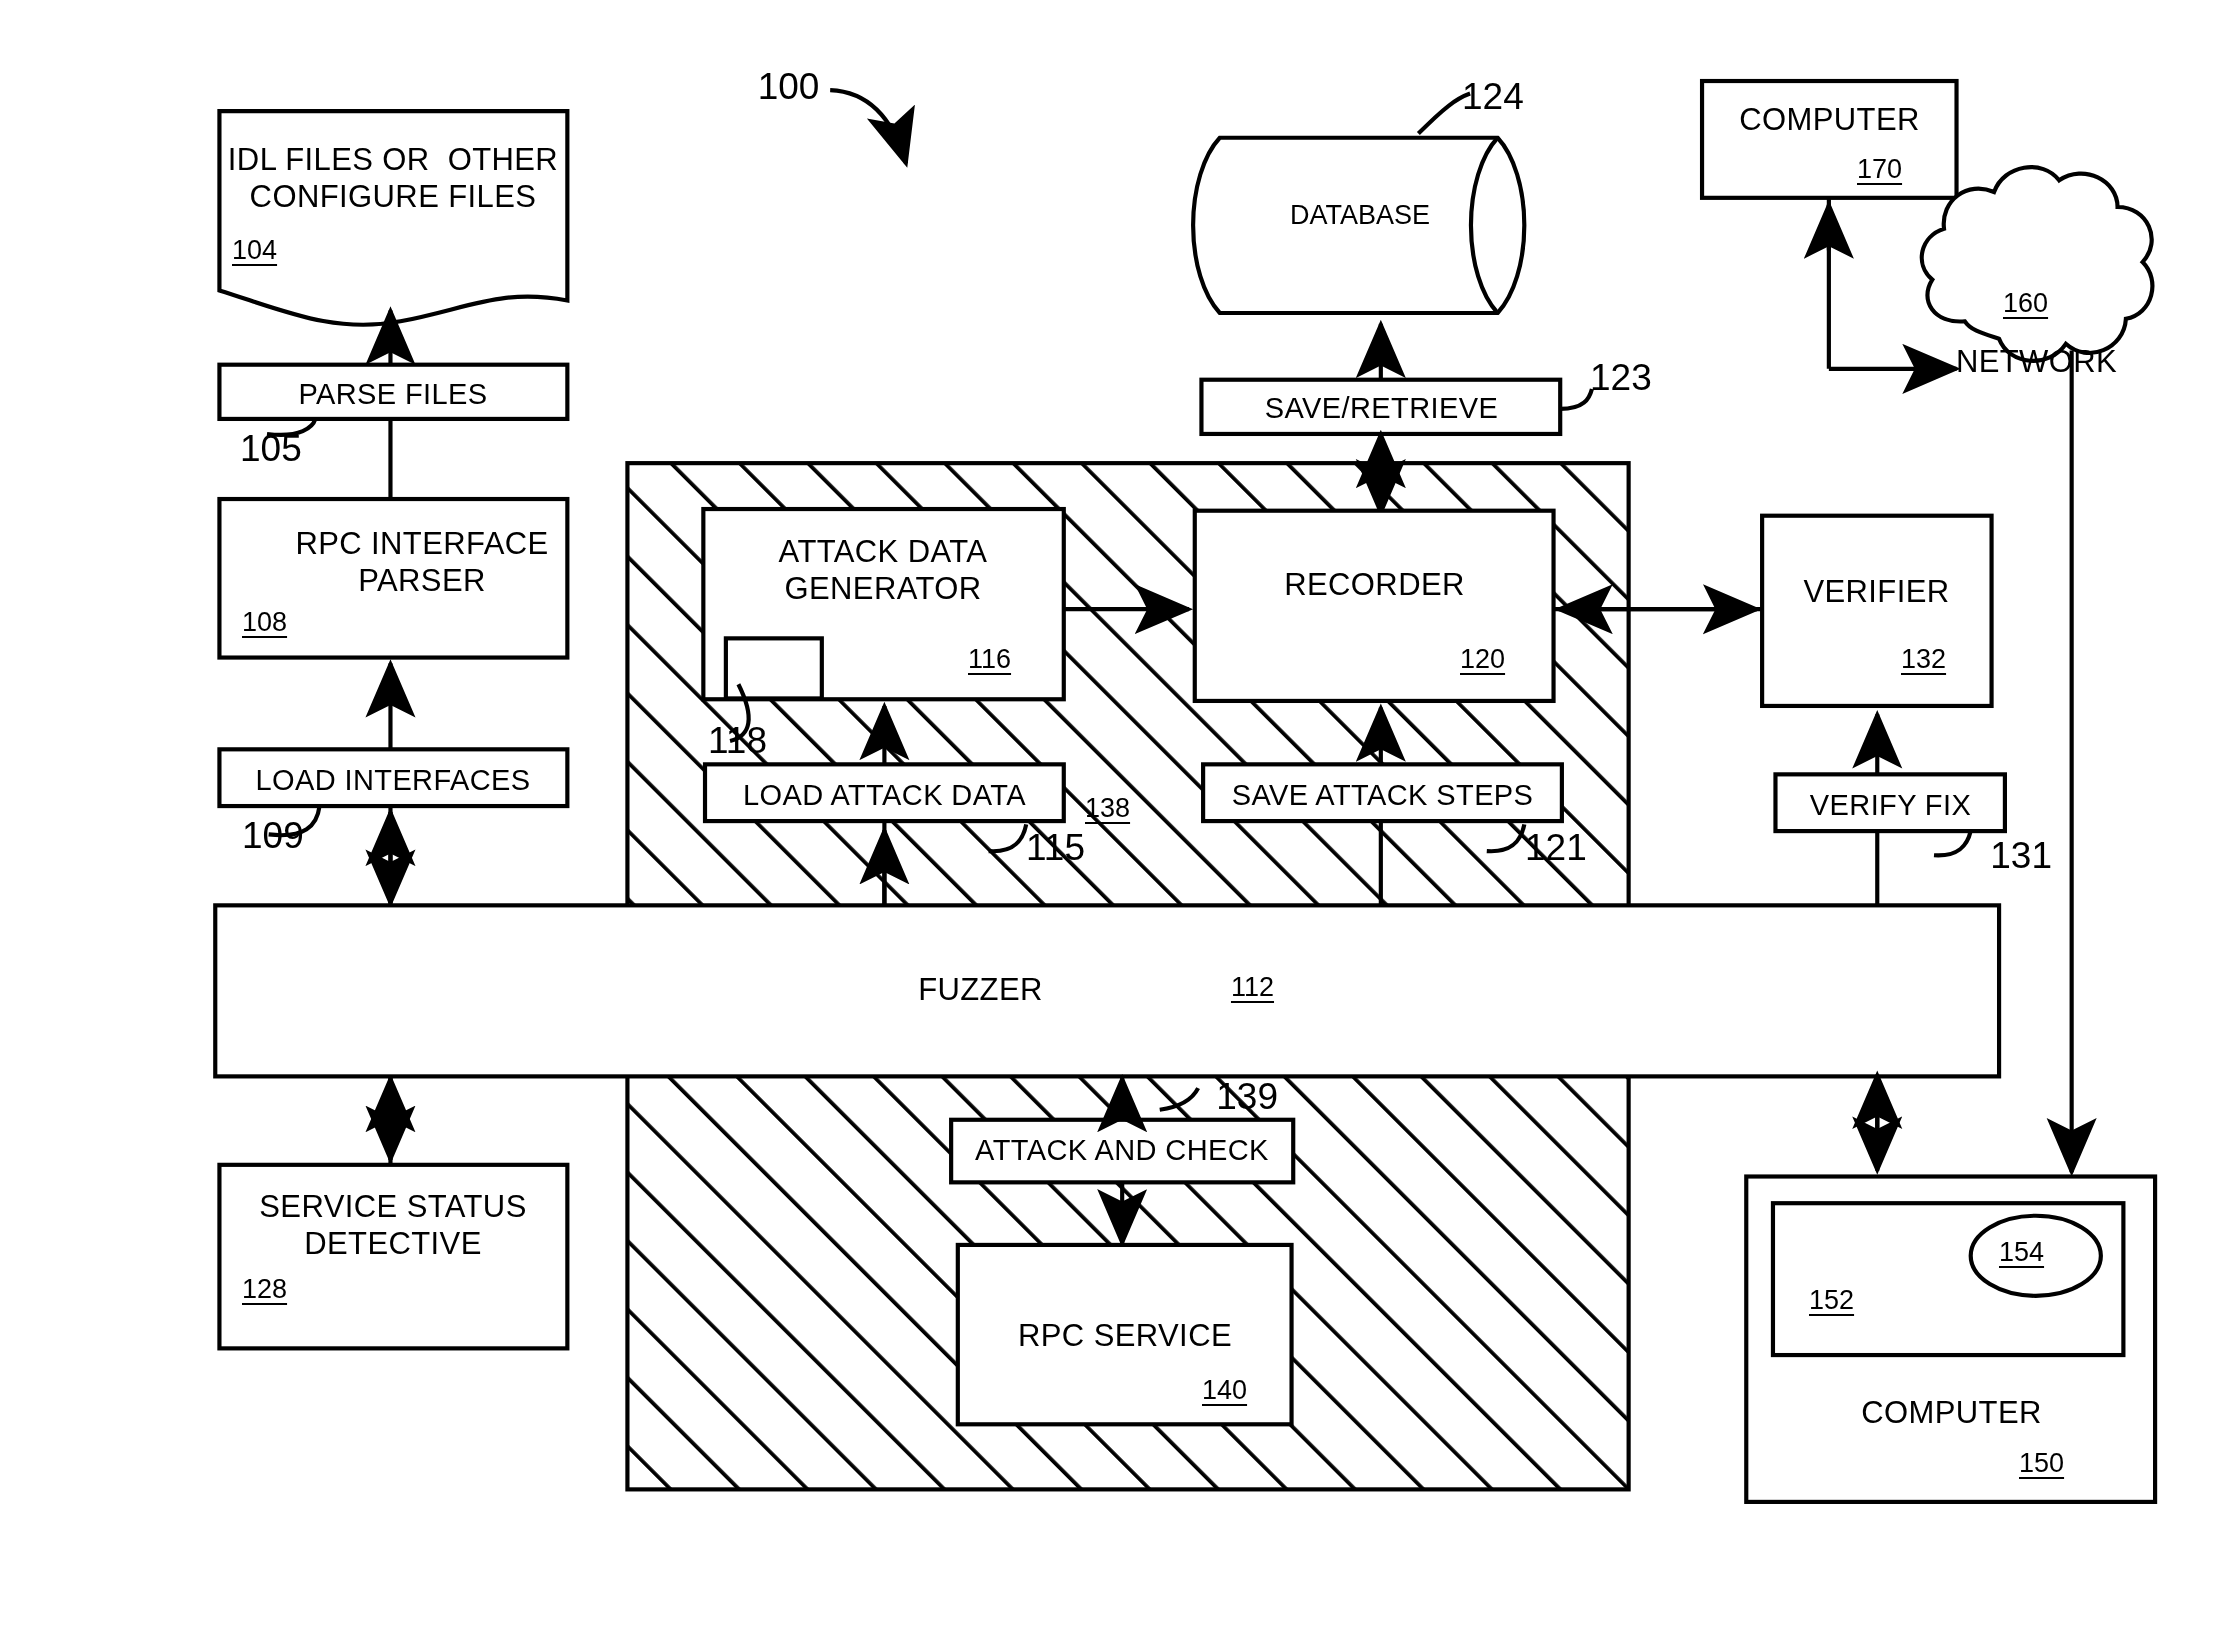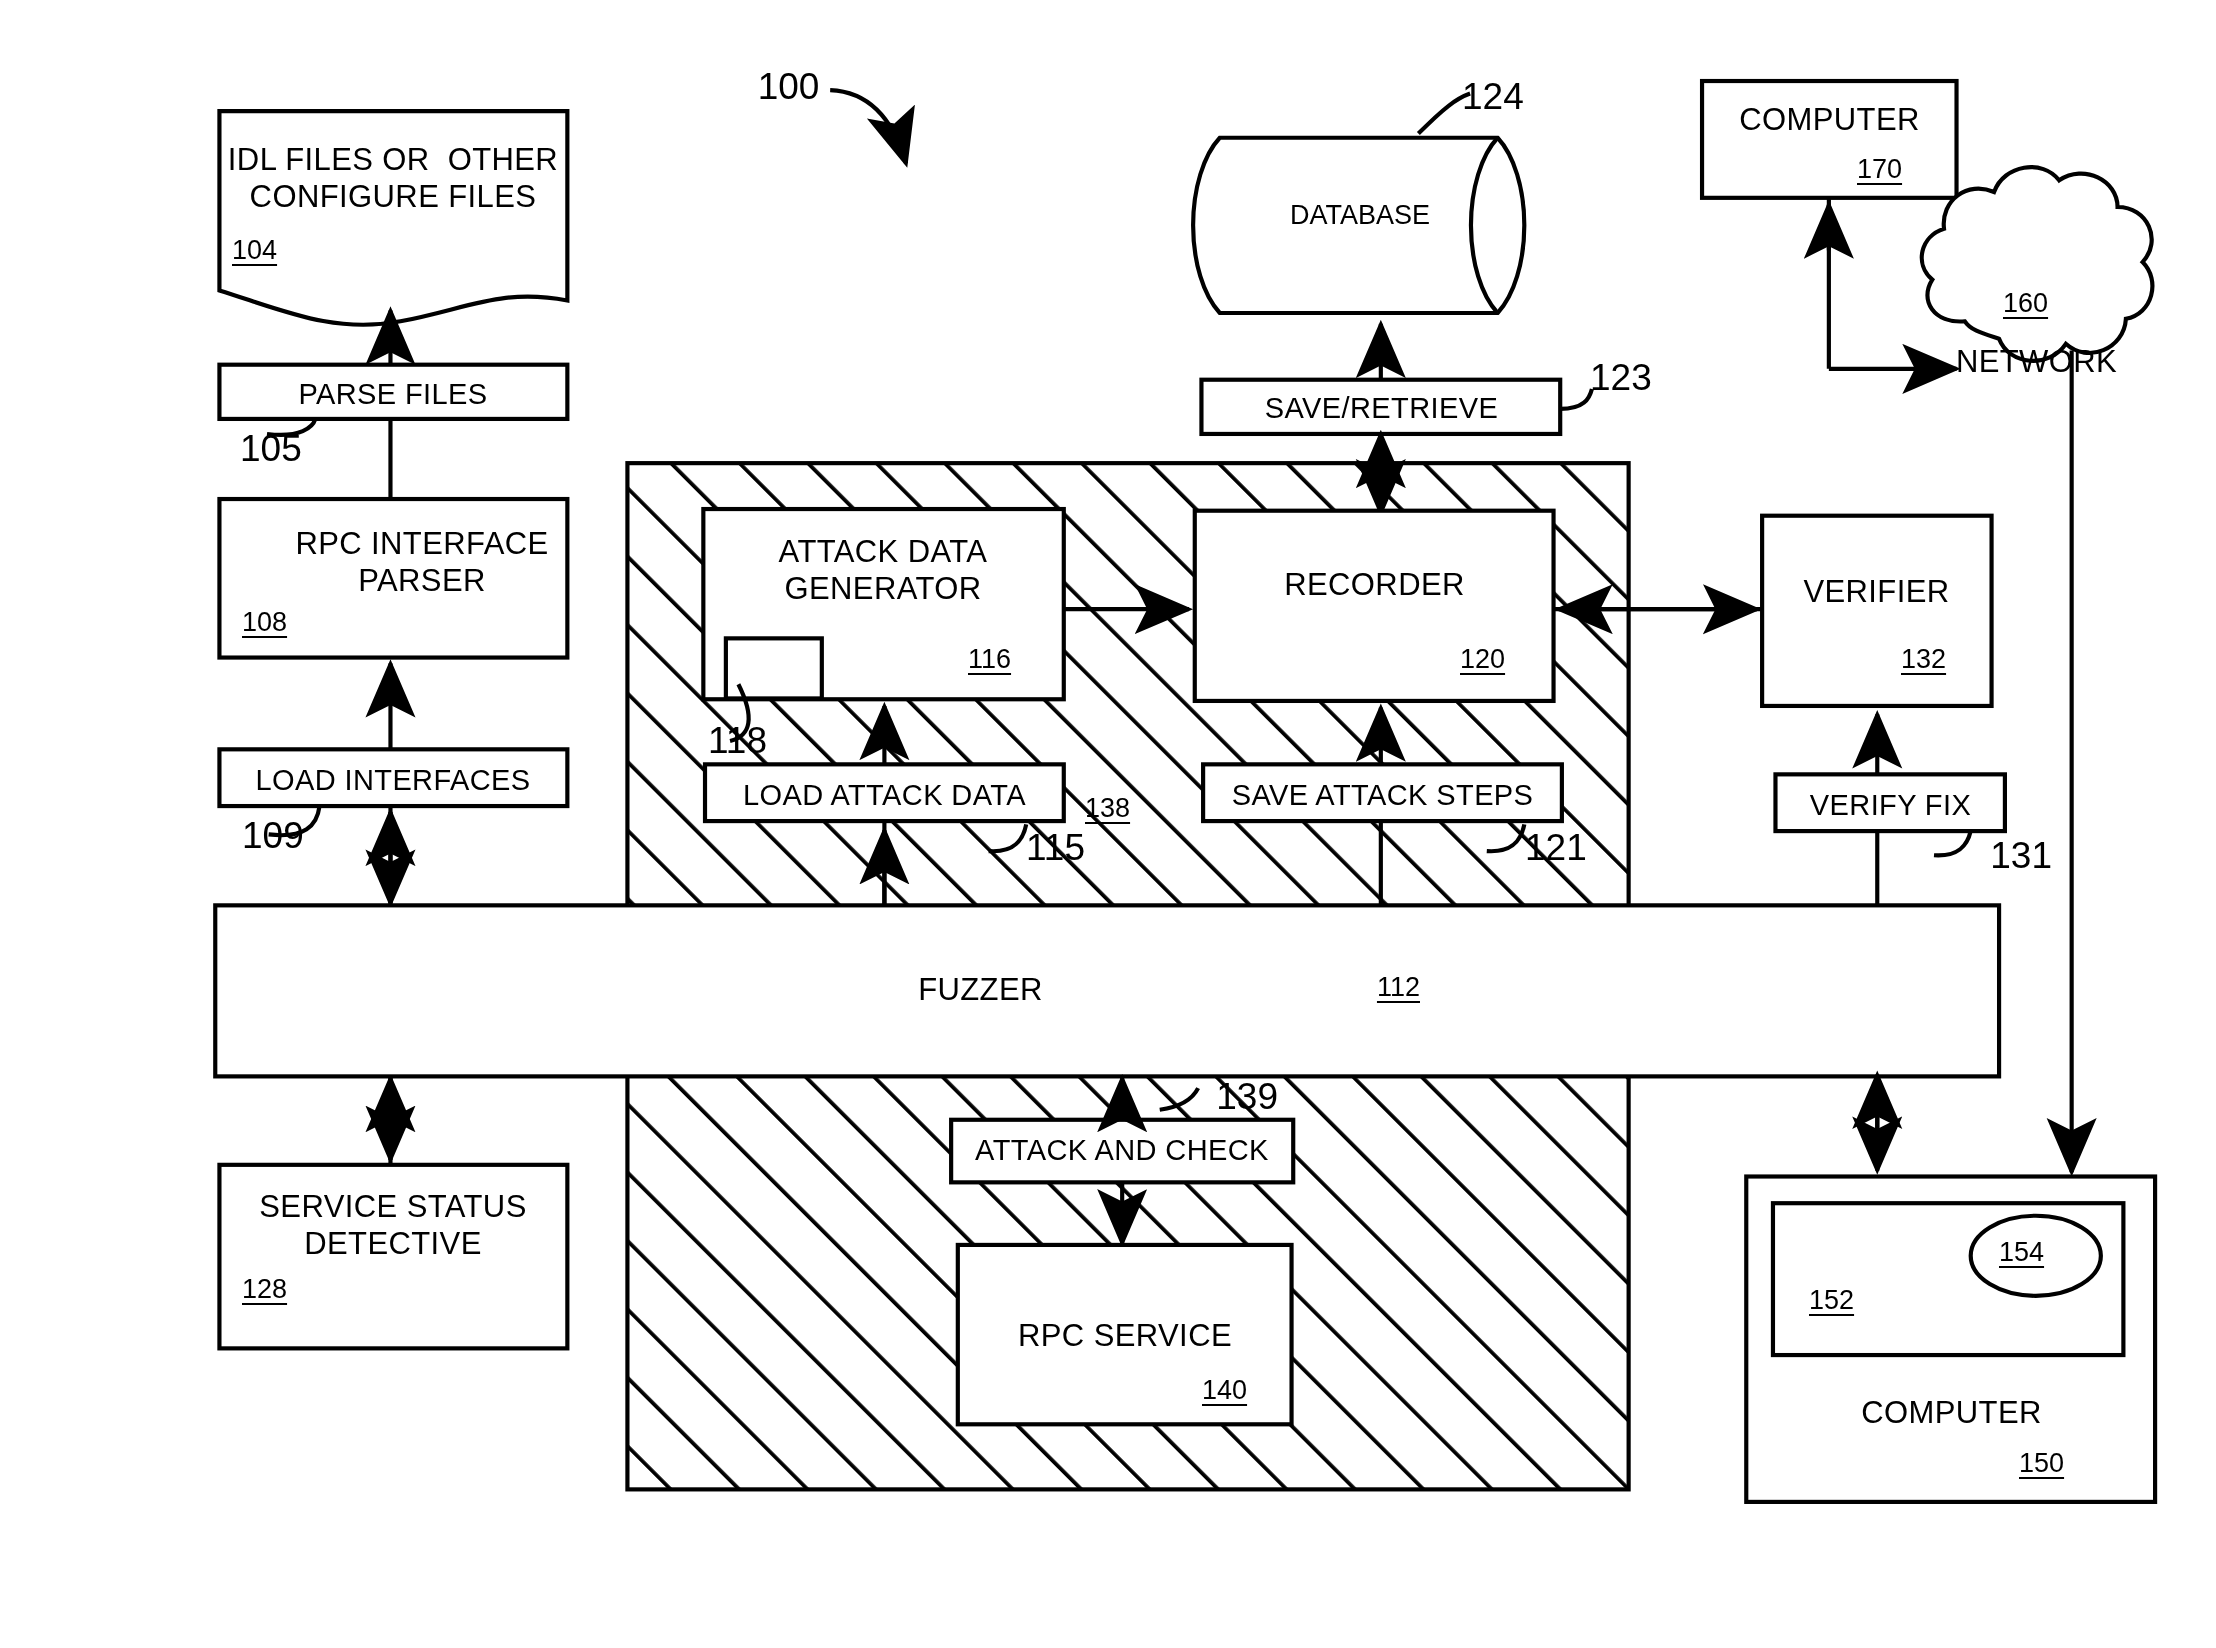--- a/index.html
+++ b/index.html
@@ -216,21 +216,21 @@
 
   <div class="lbl box-small" style="left:705px;top:778px;width:359px;">LOAD ATTACK DATA</div>
   <div class="lbl refplain" style="left:1026px;top:826px;width:75px;text-align:left;">115</div>
 
   <div class="lbl box-small" style="left:1203px;top:778px;width:359px;">SAVE ATTACK STEPS</div>
   <div class="lbl refplain" style="left:1525px;top:826px;width:75px;text-align:left;">121</div>
 
   <div class="lbl ref" style="left:1085px;top:793px;width:75px;text-align:left;">138</div>
 
   <div class="lbl box-title" style="left:876px;top:972px;width:209px;">FUZZER</div>
-  <div class="lbl ref" style="left:1345px;top:972px;width:75px;text-align:right;text-decoration:underline;">112</div>
+  <div class="lbl ref" style="left:1215px;top:972px;width:75px;text-align:center;text-decoration:underline;">112</div>
 
   <div class="lbl box-small" style="left:951px;top:1133px;width:342px;">ATTACK AND CHECK</div>
   <div class="lbl refplain" style="left:1195px;top:1075px;width:83px;text-align:right;">139</div>
 
   <div class="lbl box-title" style="left:958px;top:1318px;width:334px;">RPC SERVICE</div>
   <div class="lbl ref" style="left:1202px;top:1375px;width:75px;text-align:left;">140</div>
 
   <div class="lbl box-title" style="left:1762px;top:567px;width:229px;margin-top:7px;">VERIFIER</div>
   <div class="lbl ref" style="left:1901px;top:644px;width:75px;text-align:left;">132</div>
 

